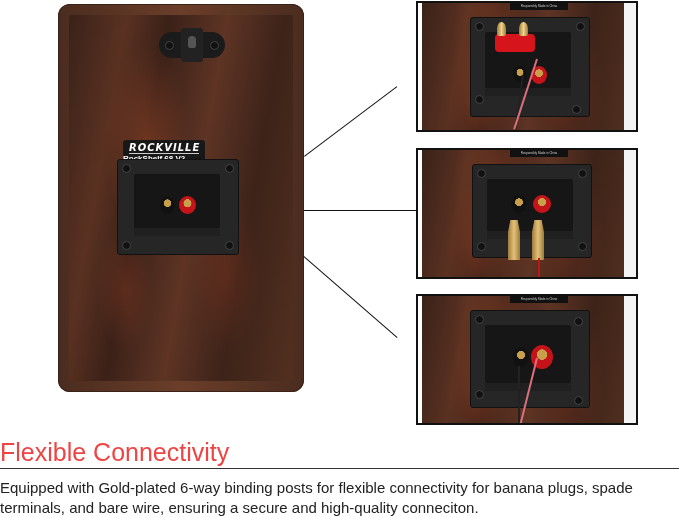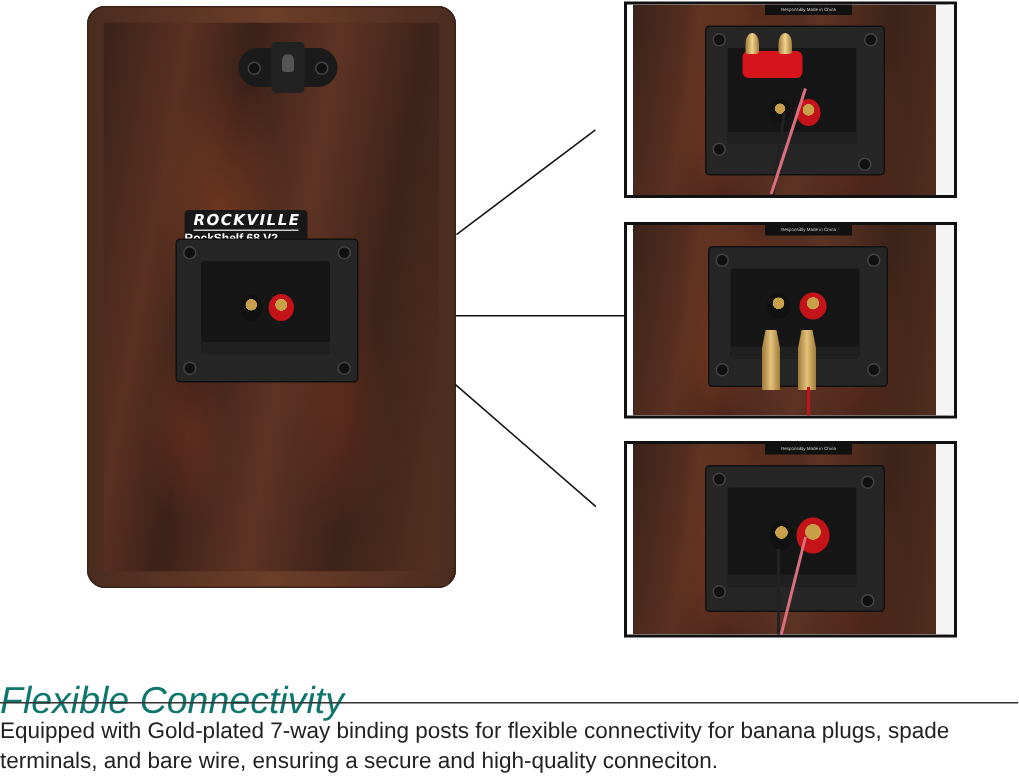--- a/index.html
+++ b/index.html
@@ -26,21 +26,21 @@
   .post-black{background:radial-gradient(circle at 50% 40%,#c9a04a 0 28%,#111 30% 100%);}
   .post-red{background:radial-gradient(circle at 50% 40%,#c9a04a 0 28%,#c4141a 30% 100%);}
   .panel{position:absolute;left:416px;width:218px;height:127px;border:2px solid #111;overflow:hidden;background:#fff;}
   .panel .wood-bg{position:absolute;left:4px;top:0;width:210px;height:100%;}
   .panel .light-edge{position:absolute;right:0;top:0;width:12px;height:100%;background:#f4f4f4;}
   .panel .tag{position:absolute;left:92px;top:0;width:58px;height:7px;background:#111;color:#ccc;font-size:3px;text-align:center;line-height:7px;}
   .connector{position:absolute;height:1px;background:#111;transform-origin:0 0;}
   .wire{position:absolute;width:2px;transform-origin:top center;}
   .spade{position:absolute;width:10px;height:30px;background:linear-gradient(90deg,#a07a3a,#e3c27a,#a07a3a);clip-path:polygon(20% 0,80% 0,100% 30%,100% 100%,0 100%,0 30%);}
   .banana{position:absolute;width:9px;height:14px;background:linear-gradient(90deg,#a07a3a,#f0d38a,#a07a3a);border-radius:50% 50% 2px 2px;}
-  .heading{position:absolute;left:0;top:452px;font-size:25px;color:#0f766e;line-height:30px;font-style:italic;}
+  .heading{position:absolute;left:0;top:437px;font-size:25px;color:#ef4444;line-height:30px;}
   .rule{position:absolute;left:0;top:468px;width:679px;height:1px;background:#333;}
   .desc{position:absolute;left:0;top:478px;width:679px;font-size:15px;line-height:20px;color:#222;}
 </style>
 </head>
 <body>
 
 <div class="speaker">
   <div class="speaker-inner wood">
     <div class="hanger">
       <div class="screw" style="left:6px;top:9px;"></div>
@@ -126,13 +126,13 @@
       <div class="post post-black" style="left:28px;top:22px;width:16px;height:20px;"></div>
       <div class="post post-red" style="left:46px;top:20px;width:22px;height:24px;"></div>
     </div>
   </div>
   <div class="wire" style="left:100px;top:70px;height:60px;background:#222;"></div>
   <div class="wire" style="left:118px;top:62px;height:70px;background:#d9707e;transform:rotate(14deg);"></div>
 </div>
 
 <div class="heading">Flexible Connectivity</div>
 <div class="rule"></div>
-<div class="desc">Equipped with Gold-plated 7-way binding posts for flexible connectivity for banana plugs, spade terminals, and bare wire, ensuring a secure and high-quality conneciton.</div>
+<div class="desc">Equipped with Gold-plated 6-way binding posts for flexible connectivity for banana plugs, spade terminals, and bare wire, ensuring a secure and high-quality conneciton.</div>
 
 </body></html>

